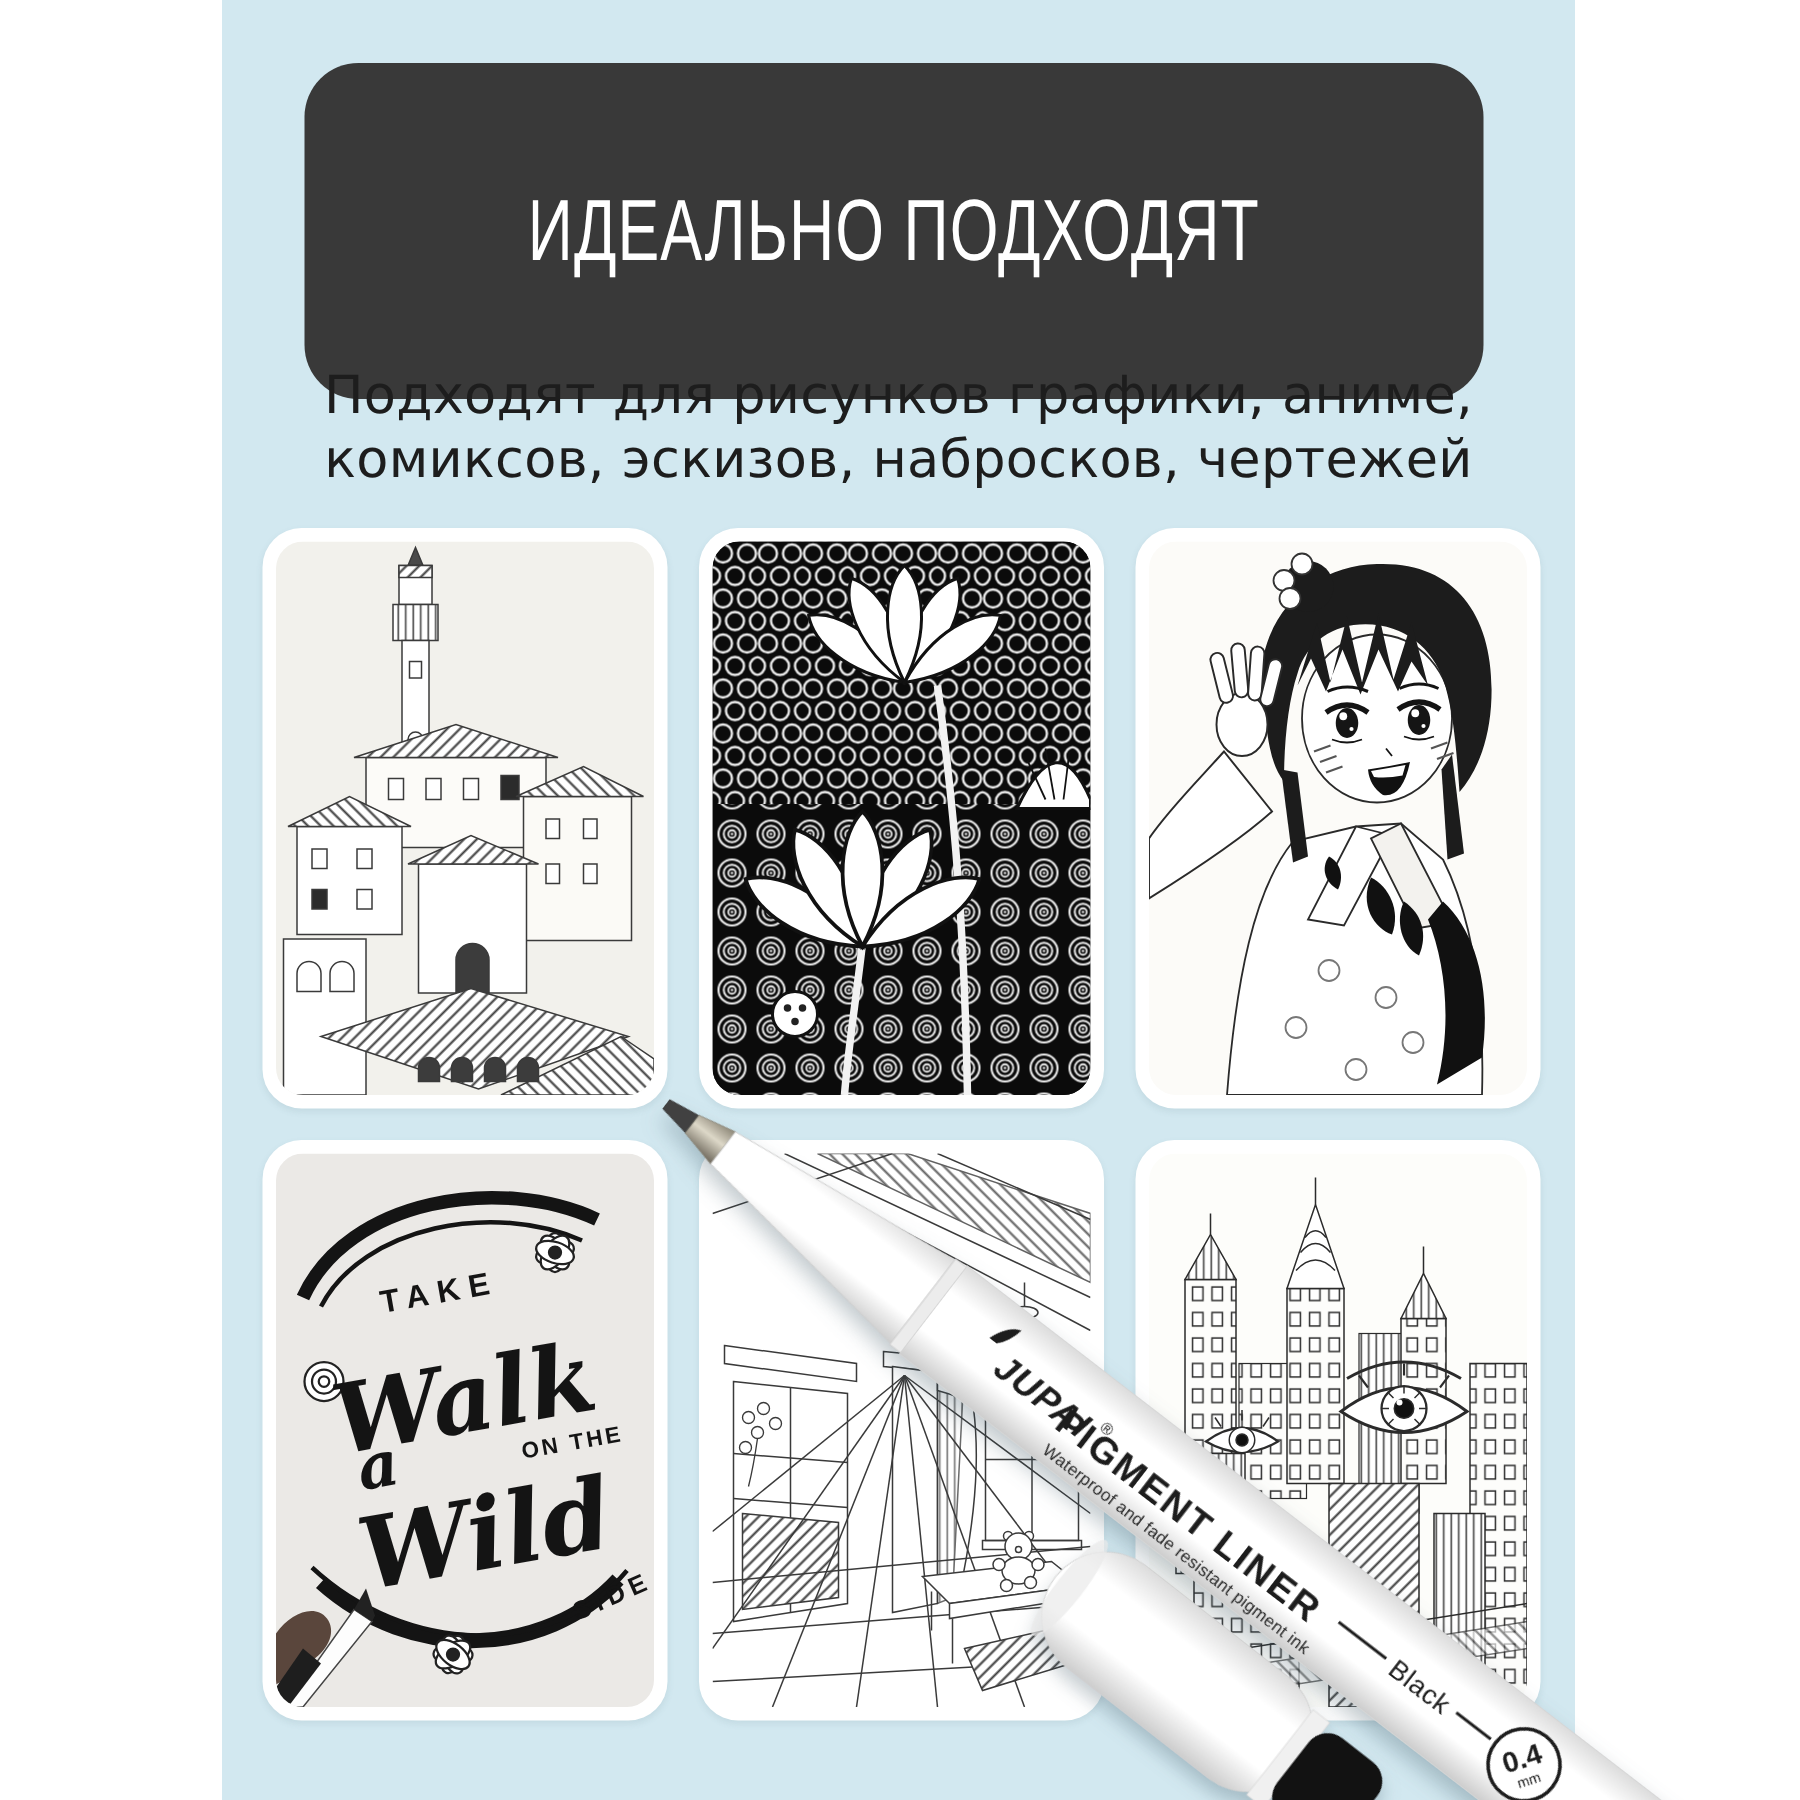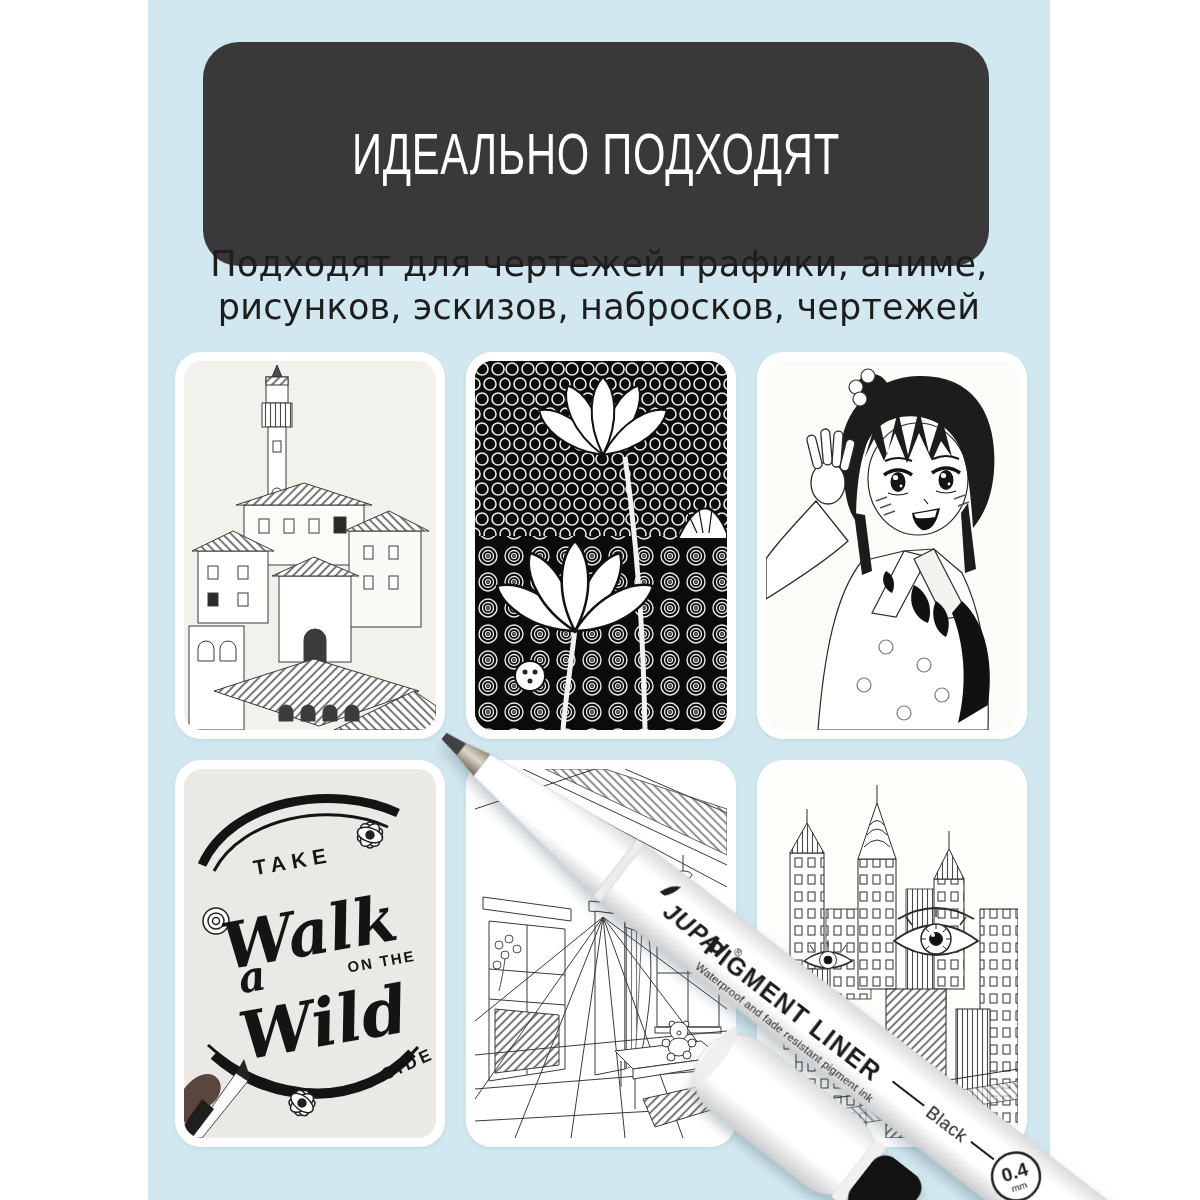--- a/index.html
+++ b/index.html
@@ -78,22 +78,22 @@
 </svg>
 
 <div class="canvas">
   <div class="panel"></div>
 
   <div class="header-box">
     <div class="hline"><span>ИДЕАЛЬНО ПОДХОДЯТ</span></div>
   </div>
 
   <div class="subtitle">
-    <div>Подходят для чертежей графики, аниме,</div>
-    <div>рисунков, эскизов, набросков, чертежей</div>
+    <div>Подходят для рисунков графики, аниме,</div>
+    <div>комиксов, эскизов, набросков, чертежей</div>
   </div>
 
   <div class="card c1">
     <svg class="art" viewBox="0 0 252 369">
       <rect width="252" height="369" fill="#f2f1ec"></rect>
       <g stroke="#3a3a3a" stroke-width="1" fill="#ffffff">
         <polygon points="88,16 93,4 98,16" fill="#4a4a4a"></polygon>
         <rect x="82" y="16" width="22" height="26"></rect>
         <rect x="82" y="16" width="22" height="8" fill="url(#pat-ha)"></rect>
         <rect x="78" y="42" width="30" height="24" fill="url(#pat-hv)"></rect>

